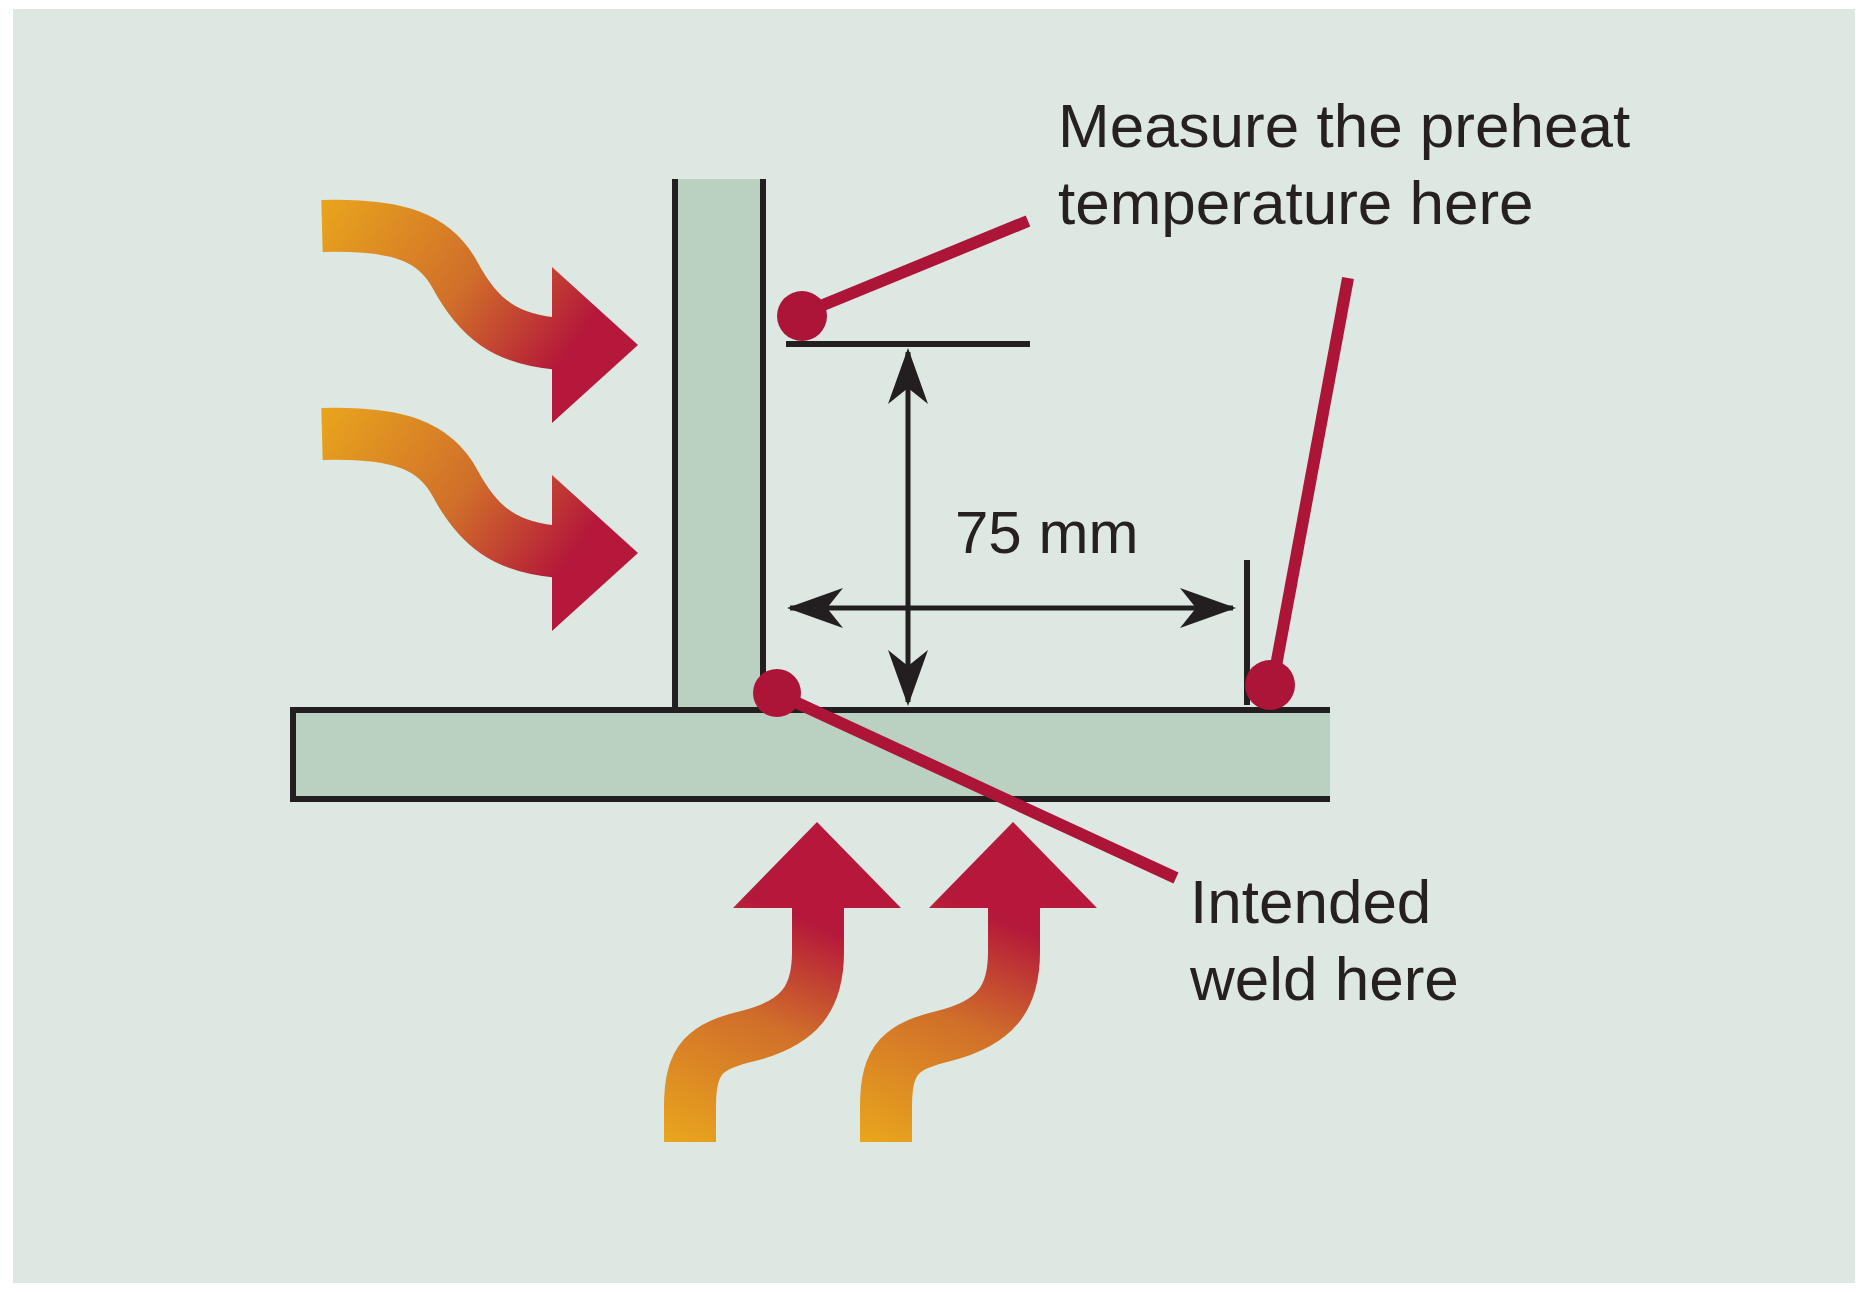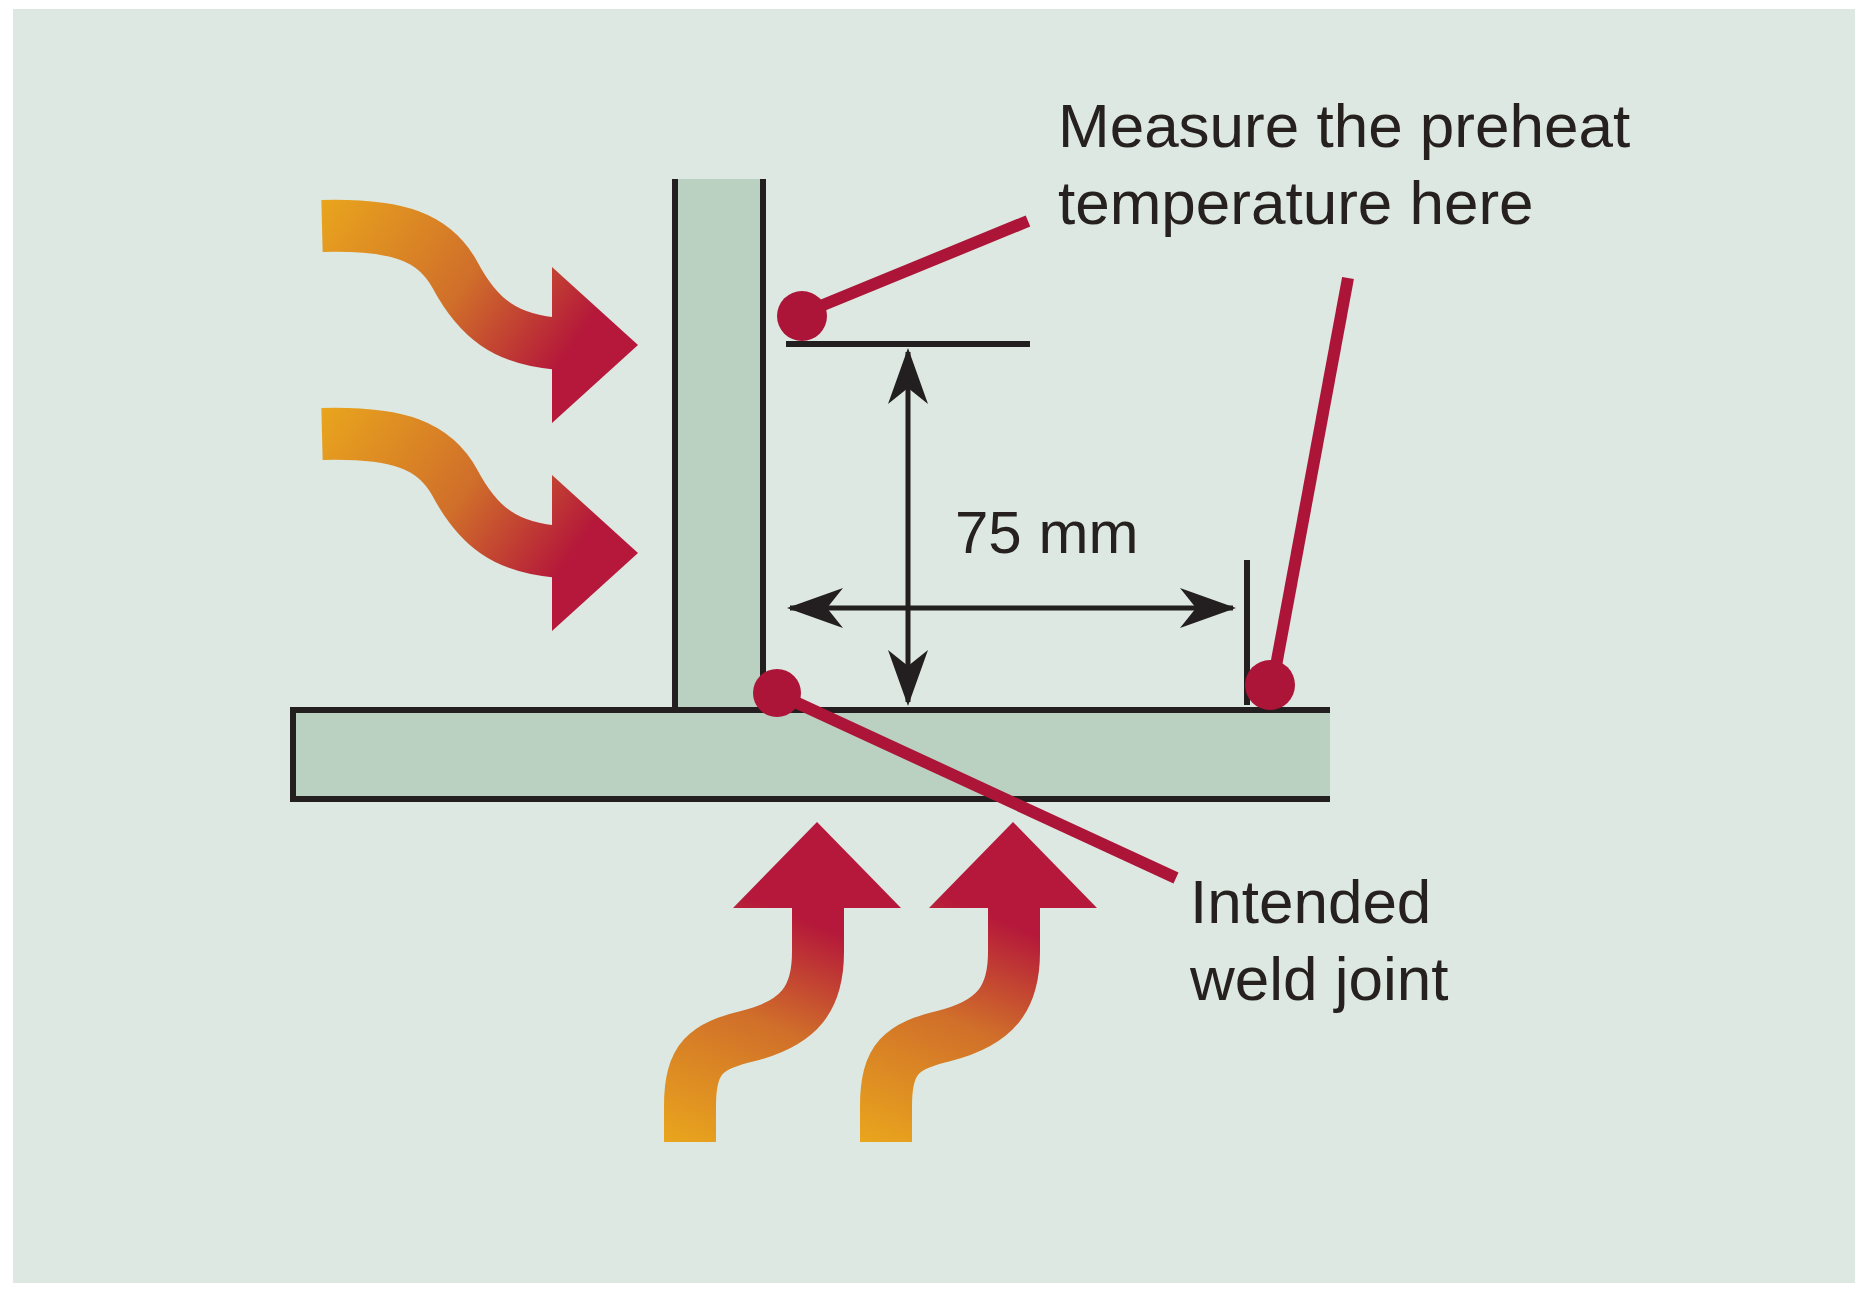--- a/index.html
+++ b/index.html
@@ -131,15 +131,15 @@
       <circle cx="777" cy="693" r="24" fill="#ac1438"></circle>
     </g>
   </svg>
 
   <div class="label label-measure">Measure the preheat
 temperature here</div>
 
   <div class="label label-dim">75 mm</div>
 
   <div class="label label-weld">Intended
-weld joint</div>
+weld here</div>
 
 </div>
 
 </body></html>

